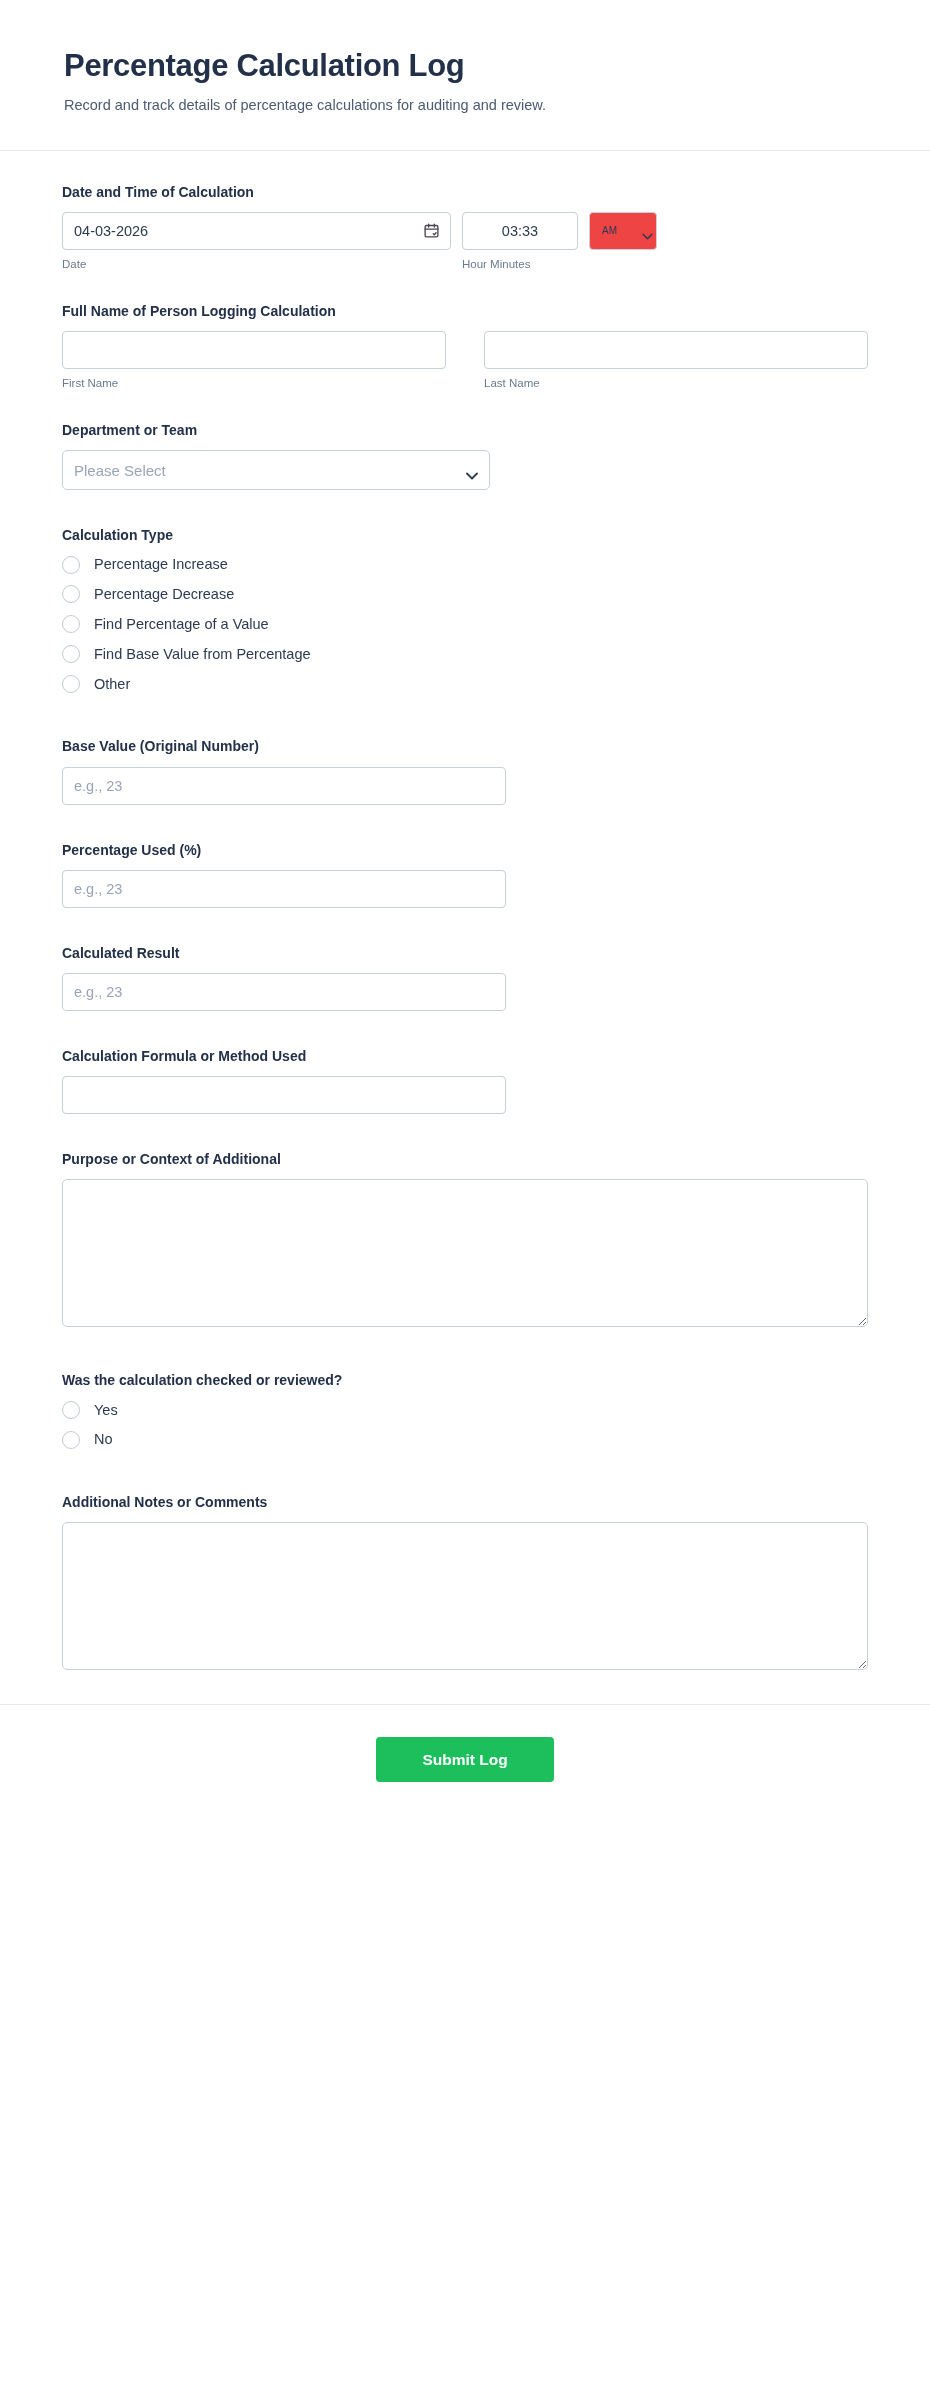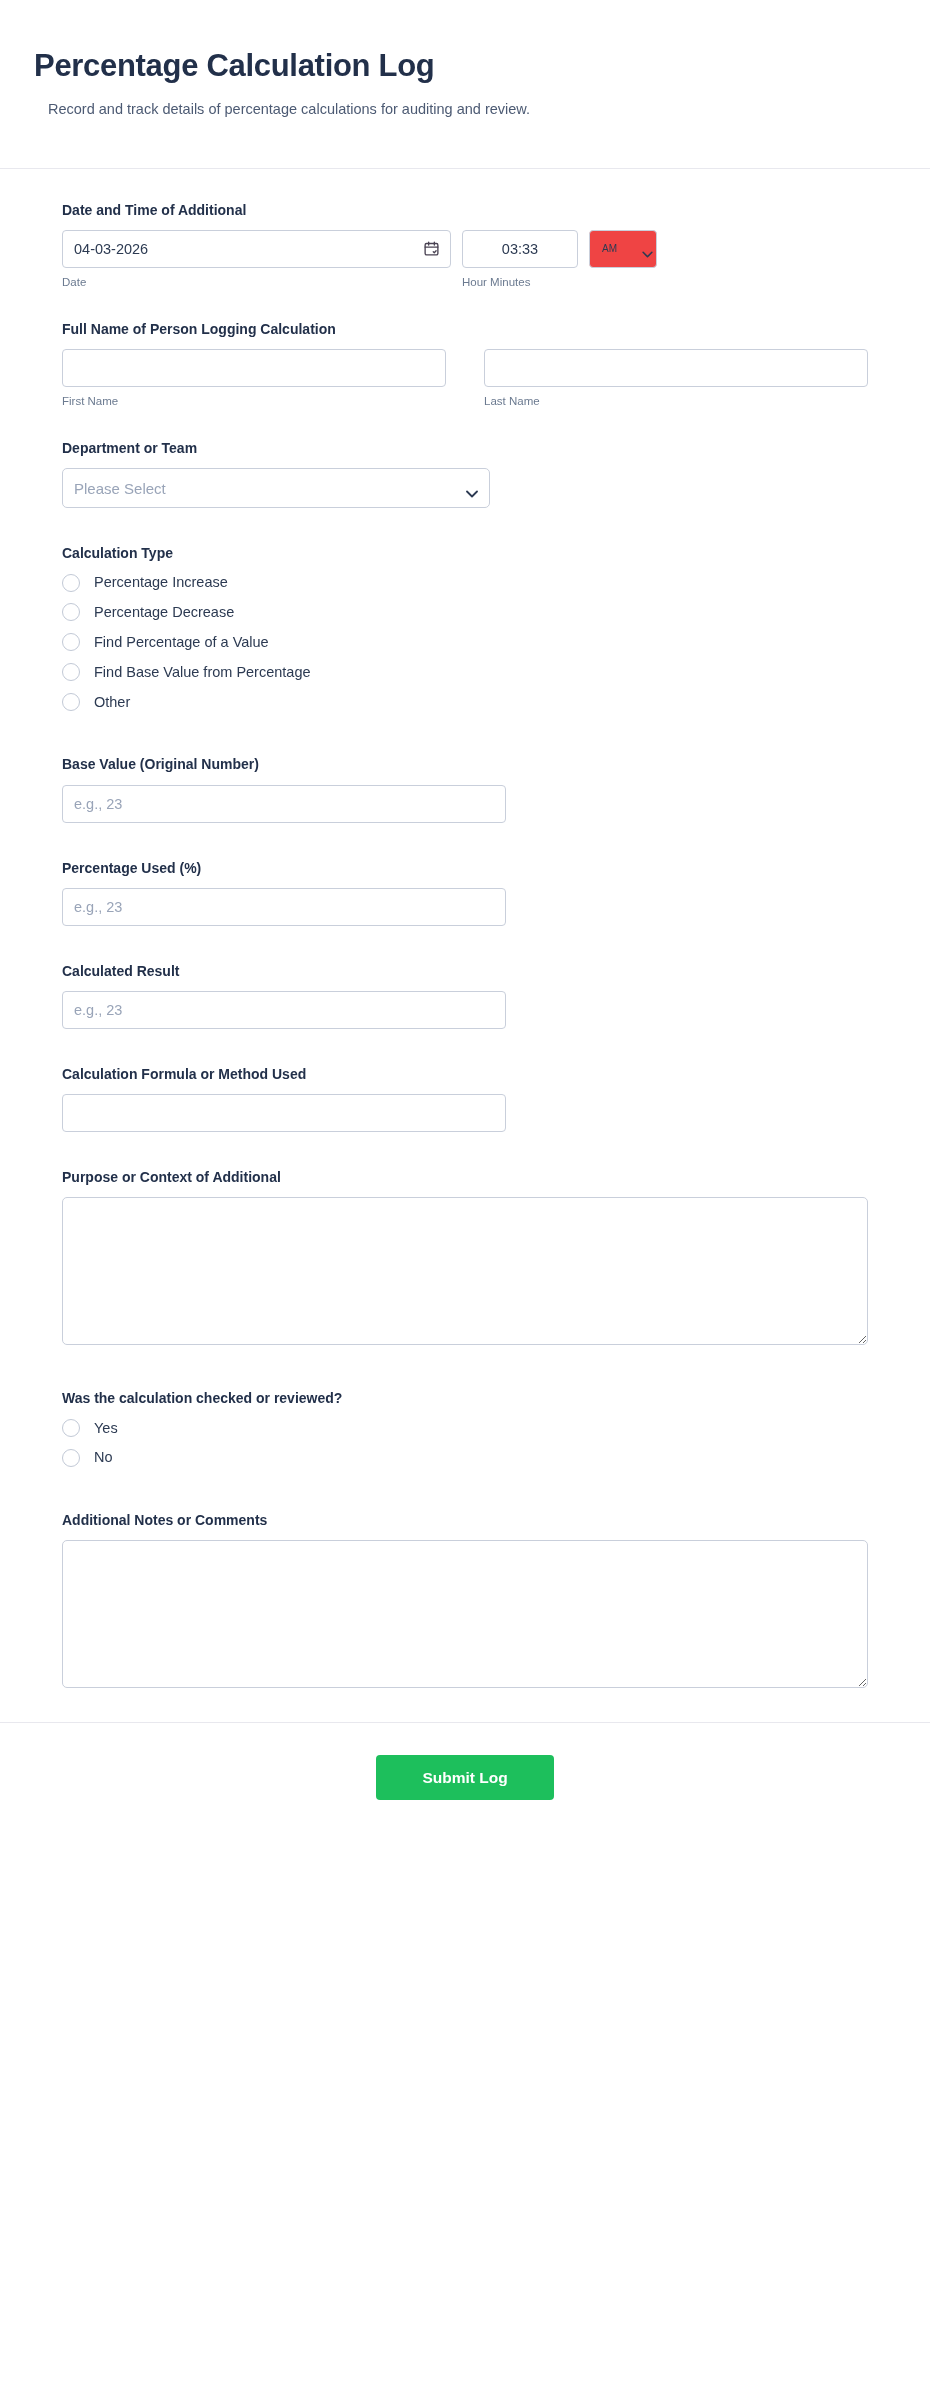--- a/index.html
+++ b/index.html
@@ -10,33 +10,33 @@
   body {
     width: 930px;
     font-family: "Liberation Sans", sans-serif;
     color: #253858;
     -webkit-font-smoothing: antialiased;
   }
   .page { width: 930px; background: #fff; }
 
   
   .form-header {
-    padding: 48px 62px 34px 34px;
+    padding: 48px 62px 34px 64px;
     border-bottom: 1px solid #e8e8ee;
   }
   .form-title {
     margin: 0 0 10px 0;
     font-size: 31px;
     line-height: 1.18;
     font-weight: bold;
     letter-spacing: -0.3px;
     color: #22304a;
   }
   .form-subtitle {
-    margin: 14px;
+    margin: 0;
     font-size: 14.5px;
     line-height: 1.45;
     color: #4c5a73;
     font-weight: normal;
   }
 
   
   .form-body { padding: 32px 62px 0 62px; }
 
   .field-block { margin-bottom: 30px; }
@@ -197,21 +197,21 @@
 <div class="page">
 
   <div class="form-header">
     <h1 class="form-title">Percentage Calculation Log</h1>
     <p class="form-subtitle">Record and track details of percentage calculations for auditing and review.</p>
   </div>
 
   <div class="form-body">
 
     <div class="field-block">
-      <span class="field-label">Date and Time of Additional</span>
+      <span class="field-label">Date and Time of Calculation</span>
       <div class="dt-row">
 
         <div>
           <div class="date-wrap">
             <input class="txt" type="text" value="04-03-2026" style="">
             <span class="cal-icon">
               <svg viewBox="0 0 24 24" fill="none" stroke="currentColor" stroke-width="1.9" stroke-linecap="round" stroke-linejoin="round" width="17" height="17">
                 <rect x="3" y="5" width="18" height="16" rx="2"></rect>
                 <path d="M3 10h18"></path>
                 <path d="M8 3v4M16 3v4"></path>

